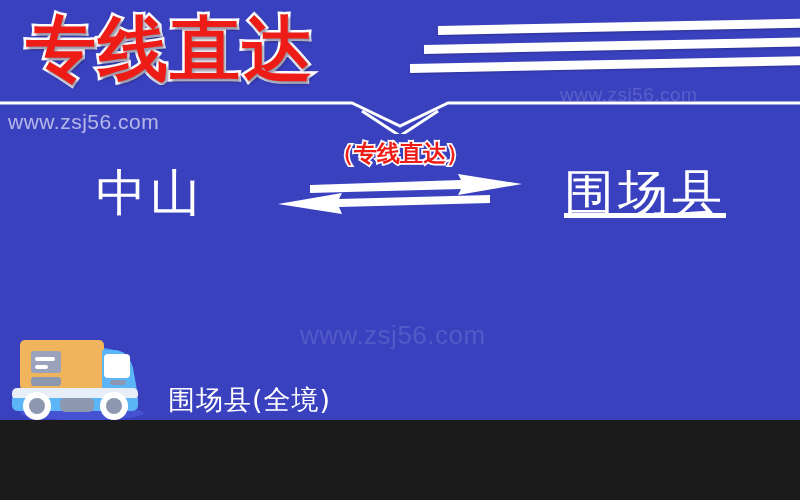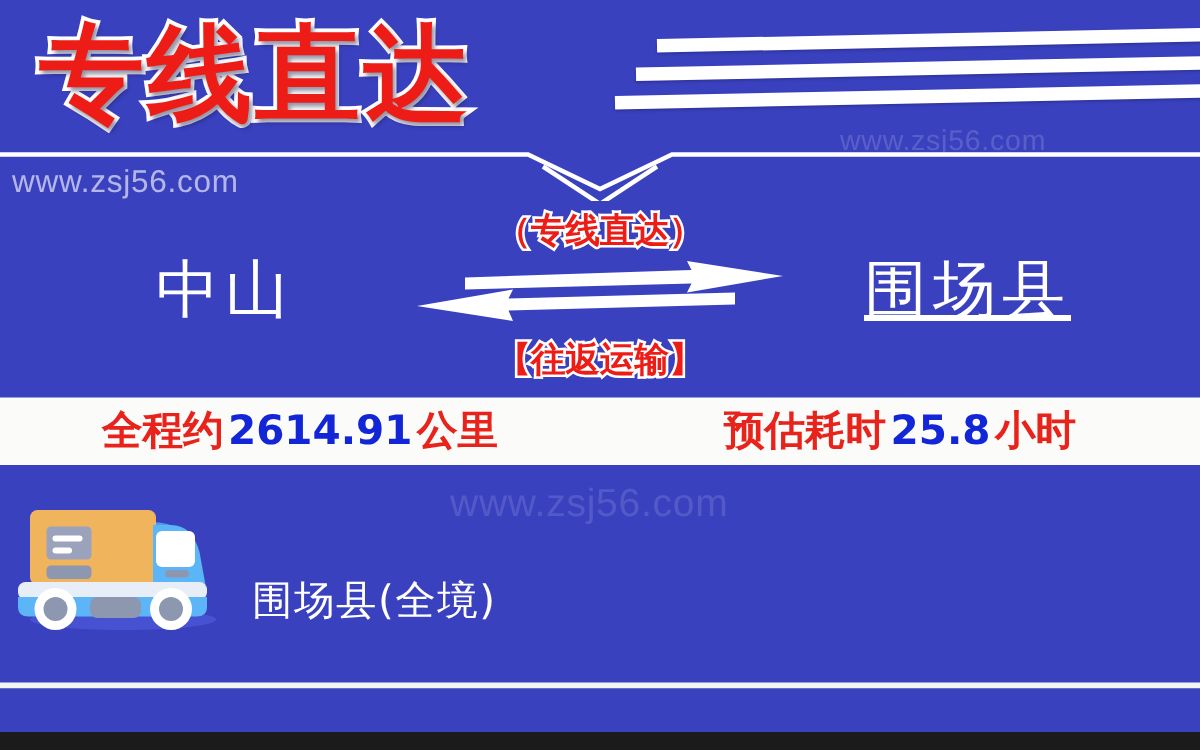--- a/index.html
+++ b/index.html
@@ -3,21 +3,21 @@
 <meta charset="utf-8">
 <style>
   html, body {
     margin: 0;
     padding: 0;
     background: #1b1b1b;
   }
   .banner {
     position: relative;
     width: 800px;
-    height: 488px;
+    height: 420px;
     overflow: hidden;
     background: #3a41bf;
     font-family: "DejaVu Sans", "Liberation Sans", sans-serif;
     -webkit-font-smoothing: antialiased;
   }
 
   
   .header {
     position: absolute;
     left: 0; top: 0;
@@ -84,21 +84,21 @@
     position: absolute;
     left: 0; top: 132px;
     width: 800px; height: 134px;
   }
   .city {
     position: absolute;
     top: 18px;
     width: 280px;
     text-align: center;
     color: #ffffff;
-    font-size: 42px;
+    font-size: 50px;
     line-height: 86px;
     font-weight: normal;
     letter-spacing: 4px;
     white-space: nowrap;
   }
   .city-from { left: 10px; }
   .city-to   { left: 505px; text-decoration: underline; }
 
   .mid {
     position: absolute;
@@ -220,33 +220,24 @@
     <div class="city city-to">围场县</div>
 
     <div class="mid">
       <div class="mid-label mid-top">（专线直达）</div>
       <div class="arrows">
         <svg width="244" height="46" viewBox="0 0 244 46" xmlns="http://www.w3.org/2000/svg">
           <path d="M244 10 L180 0 L183 6 L32 11 L32 19 L183 15 L180 21 Z" fill="#ffffff"></path>
           <path d="M0 30 L64 19 L61 25 L212 21 L212 29 L61 33 L64 40 Z" fill="#ffffff"></path>
         </svg>
       </div>
-      <div class="mid-label mid-bot">【往返运输】</div>
     </div>
     <div class="wm wm-mid">www.zsj56.com</div>
   </div>
 
-  <div class="infobar">
-    <div class="info-cell">
-      <span class="lab">全程约</span><span class="val">2614.91</span><span class="lab">公里</span>
-    </div>
-    <div class="info-cell">
-      <span class="lab">预估耗时</span><span class="val">25.8</span><span class="lab">小时</span>
-    </div>
-  </div>
 
   <div class="destrow">
     <div class="truck">
       <svg width="150" height="105" viewBox="0 0 150 105" xmlns="http://www.w3.org/2000/svg">
         <ellipse cx="78" cy="95" rx="62" ry="7" fill="#4a56d6" opacity="0.85"></ellipse>
         <path d="M96 30 q26 0 30 22 l0 28 -34 0 z" fill="#4aa8f5" opacity="0.9"></path>
         <rect x="16" y="22" width="84" height="50" rx="5" fill="#f0b45c"></rect>
         <rect x="27" y="33" width="30" height="22" rx="3" fill="#9aa3bb"></rect>
         <rect x="31" y="39" width="20" height="4" rx="2" fill="#ffffff"></rect>
         <rect x="31" y="47" width="13" height="4" rx="2" fill="#ffffff"></rect>

